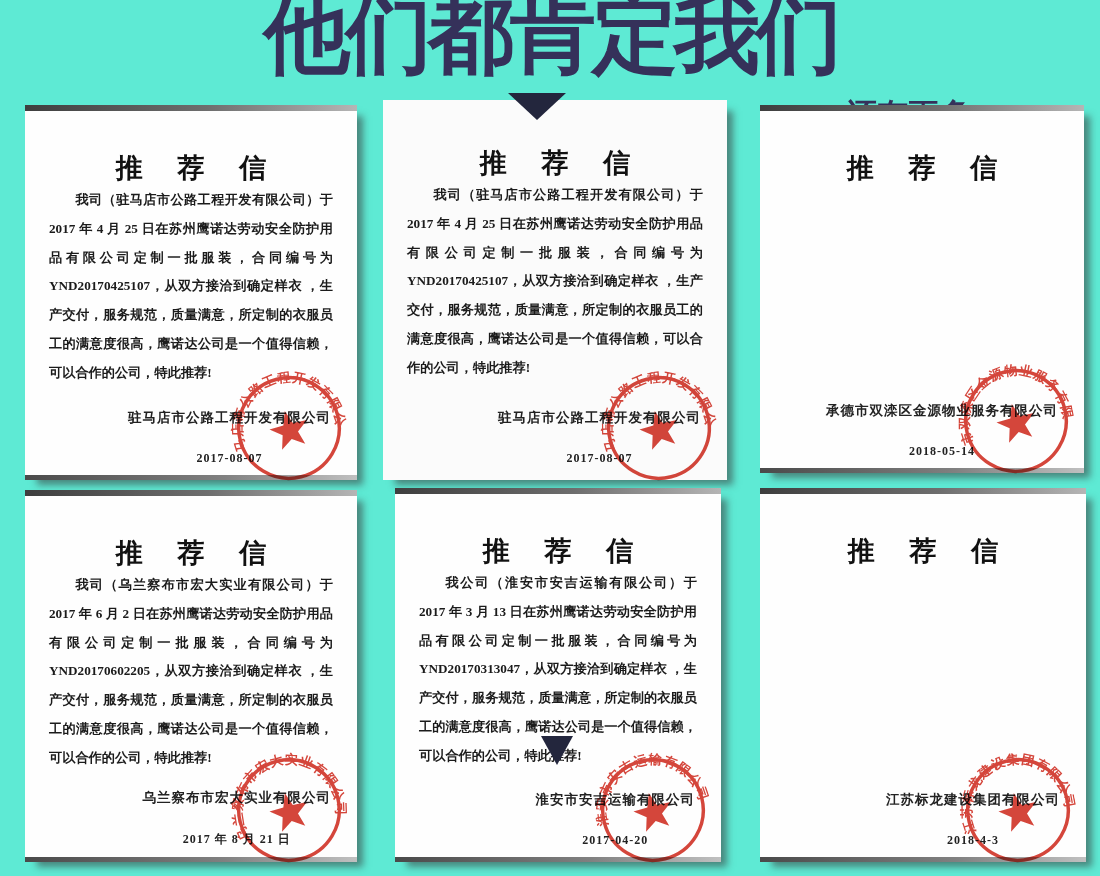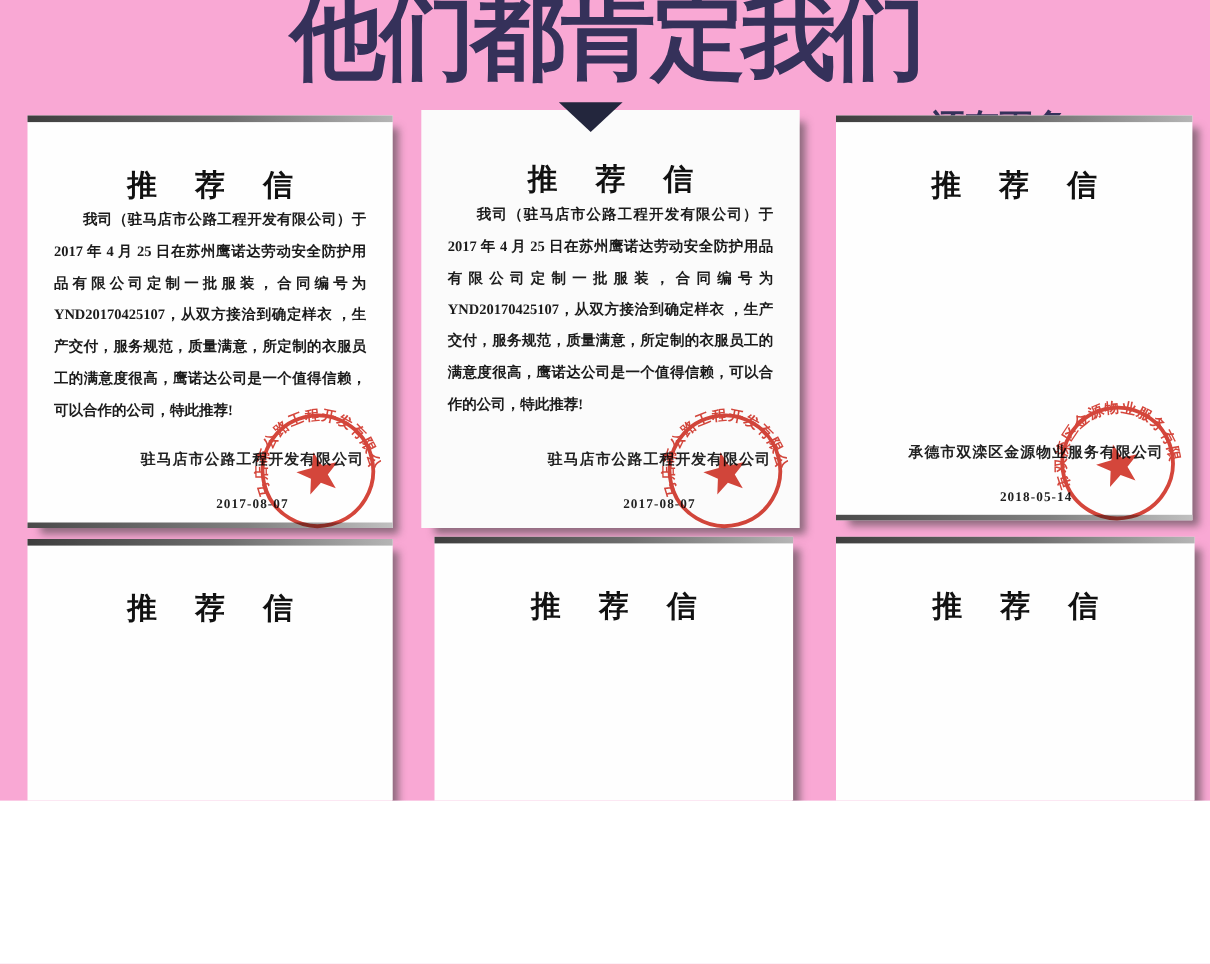--- a/index.html
+++ b/index.html
@@ -1,19 +1,19 @@
 <!DOCTYPE html>
 <html><head>
 <meta charset="utf-8">
 <style>
   * { margin:0; padding:0; box-sizing:border-box; }
   html,body { background:#ffffff; }
   .canvas {
-    position:relative; width:1100px; height:728px; overflow:hidden;
-    background:#f9a8d4; font-family:"Liberation Serif","DejaVu Serif",serif;
+    position:relative; width:1100px; height:876px; overflow:hidden;
+    background:#5eead4; font-family:"Liberation Serif","DejaVu Serif",serif;
   }
   
   .main-title{
     position:absolute; left:264px; top:-14px;
     font-family:"Liberation Sans","DejaVu Sans",sans-serif;
     font-weight:900; font-size:86px; line-height:1.12; letter-spacing:-4px;
     color:#35315a; white-space:nowrap;
   }
   .subtitle{
     position:absolute; left:846px; top:50px;
@@ -123,34 +123,36 @@
     <svg class="stamp" viewBox="0 0 120 120">
       <circle class="stamp-ring" cx="60" cy="60" r="52"></circle>
       <path id="arc2" d="M 14 78 A 49 49 0 1 1 106 78" fill="none"></path>
       <text class="stamp-text" text-anchor="middle"><textPath href="#arc2" startOffset="50%">承德市双滦区金源物业服务有限公司</textPath></text>
       <path class="stamp-star" d="M60,42 L65.06,56.04 L79.97,56.51 L68.18,65.66 L72.35,79.99 L60,71.6 L47.65,79.99 L51.82,65.66 L40.03,56.51 L54.94,56.04 Z"></path>
     </svg>
   </div>
 
   <div class="card card-4 scan">
     <div class="letter-title">推 荐 信</div>
+    <p class="letter-body">我司（乌兰察布市宏大实业有限公司）于 2017 年 6 月 2 日在苏州鹰诺达劳动安全防护用品有限公司定制一批服装，合同编号为 YND20170602205，从双方接洽到确定样衣 ，生产交付，服务规范，质量满意，所定制的衣服员工的满意度很高，鹰诺达公司是一个值得信赖，可以合作的公司，特此推荐!</p>
     <div class="sig">
       <div class="company">乌兰察布市宏大实业有限公司</div>
       <div class="date">2017 年 8 月 21 日</div>
     </div>
     <svg class="stamp" viewBox="0 0 120 120">
       <circle class="stamp-ring" cx="60" cy="60" r="52"></circle>
       <path id="arc3" d="M 14 78 A 49 49 0 1 1 106 78" fill="none"></path>
       <text class="stamp-text" text-anchor="middle"><textPath href="#arc3" startOffset="50%">乌兰察布市宏大实业有限公司</textPath></text>
       <path class="stamp-star" d="M60,42 L65.06,56.04 L79.97,56.51 L68.18,65.66 L72.35,79.99 L60,71.6 L47.65,79.99 L51.82,65.66 L40.03,56.51 L54.94,56.04 Z"></path>
     </svg>
   </div>
 
   <div class="card card-5 scan">
     <div class="letter-title">推 荐 信</div>
+    <p class="letter-body">我公司（淮安市安吉运输有限公司）于 2017 年 3 月 13 日在苏州鹰诺达劳动安全防护用品有限公司定制一批服装，合同编号为 YND20170313047，从双方接洽到确定样衣 ，生产交付，服务规范，质量满意，所定制的衣服员工的满意度很高，鹰诺达公司是一个值得信赖，可以合作的公司，特此推荐!</p>
     <div class="sig">
       <div class="company">淮安市安吉运输有限公司</div>
       <div class="date">2017-04-20</div>
     </div>
     <svg class="stamp" viewBox="0 0 120 120">
       <circle class="stamp-ring" cx="60" cy="60" r="52"></circle>
       <path id="arc4" d="M 14 78 A 49 49 0 1 1 106 78" fill="none"></path>
       <text class="stamp-text" text-anchor="middle"><textPath href="#arc4" startOffset="50%">淮安市安吉运输有限公司</textPath></text>
       <path class="stamp-star" d="M60,42 L65.06,56.04 L79.97,56.51 L68.18,65.66 L72.35,79.99 L60,71.6 L47.65,79.99 L51.82,65.66 L40.03,56.51 L54.94,56.04 Z"></path>
     </svg>

